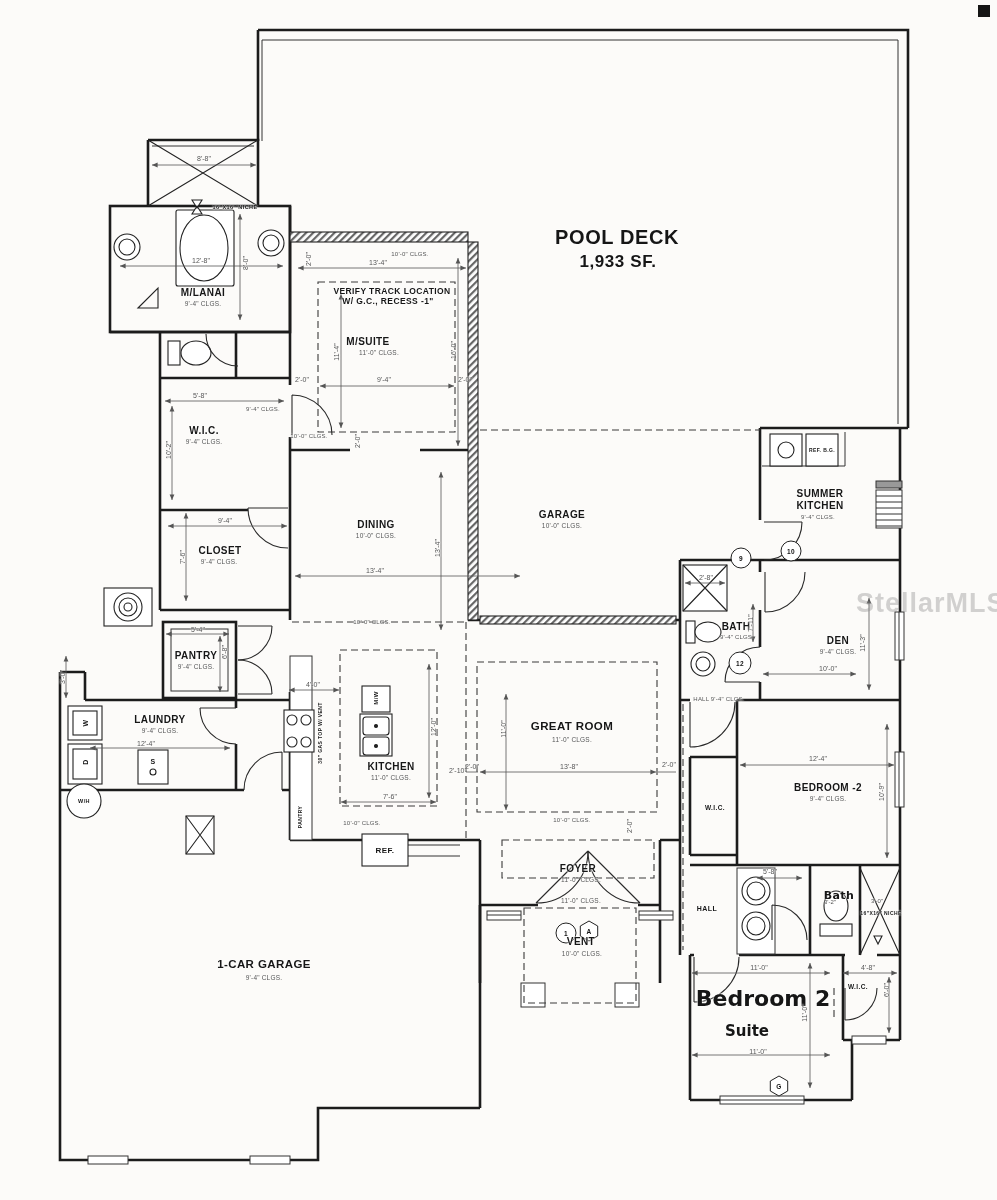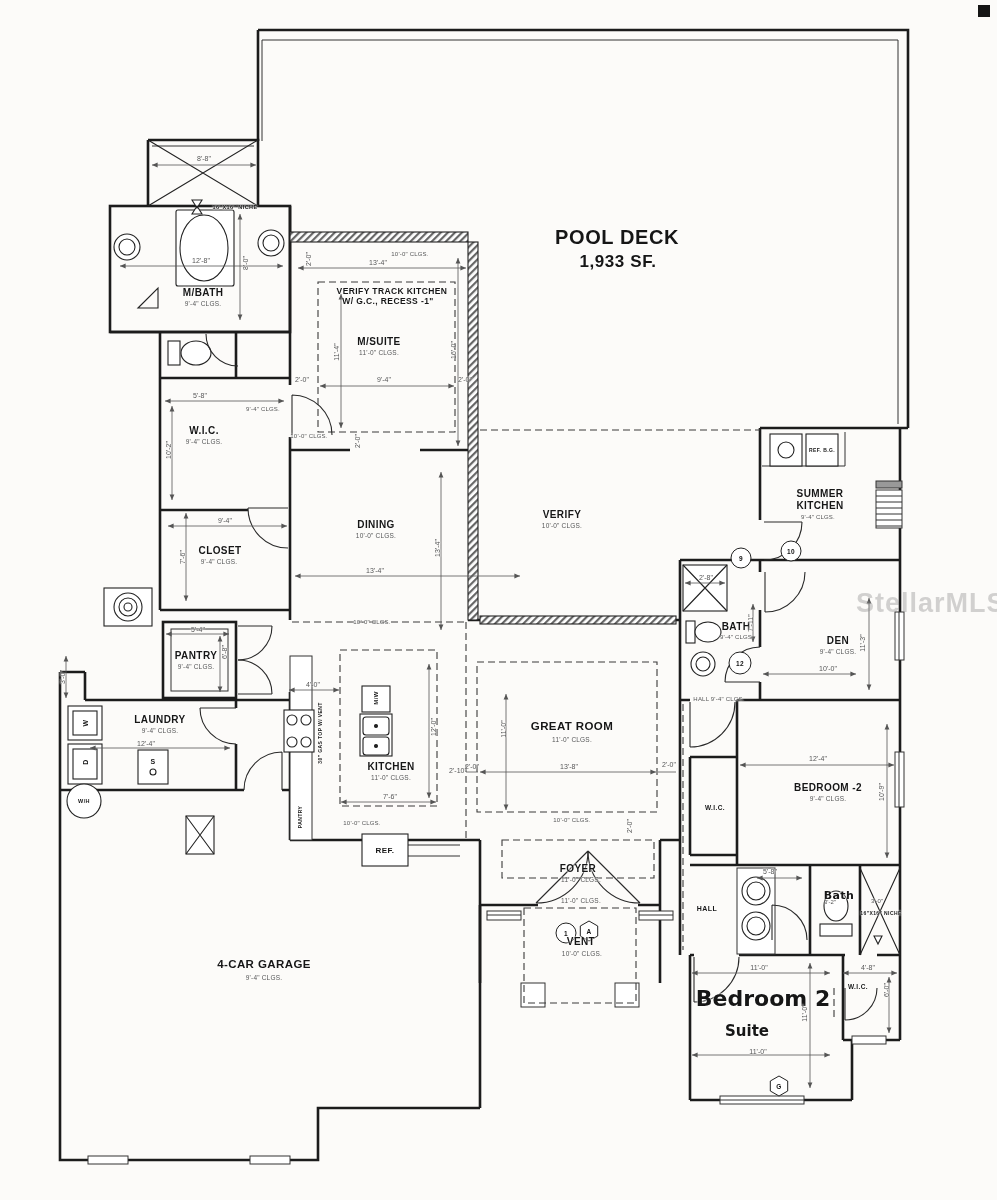--- a/index.html
+++ b/index.html
@@ -229,26 +229,26 @@
     <circle cx="791" cy="551" r="10"></circle>
     <circle cx="740" cy="663" r="11"></circle>
     <polygon points="589,921 597.7,926 597.7,936 589,941 580.3,936 580.3,926"></polygon>
     <polygon points="779,1076 787.7,1081 787.7,1091 779,1096 770.3,1091 770.3,1081"></polygon>
   </g>
 </svg>
 
 <div class="lbl big" style="left:617px;top:237px">POOL DECK</div>
 <div class="lbl big" style="left:618px;top:262px;font-size:17px">1,933 SF.</div>
 
-<div class="lbl" style="left:203px;top:292px">M/BATH</div>
+<div class="lbl" style="left:203px;top:292px">M/LANAI</div>
 <div class="lbl sub" style="left:203px;top:303px">9'-4" CLGS.</div>
 
-<div class="lbl" style="left:392px;top:291px;font-size:8.5px">VERIFY TRACK KITCHEN</div>
+<div class="lbl" style="left:392px;top:291px;font-size:8.5px">VERIFY TRACK LOCATION</div>
 <div class="lbl" style="left:388px;top:301px;font-size:8.5px">W/ G.C., RECESS -1"</div>
-<div class="lbl" style="left:379px;top:341px">M/SUITE</div>
+<div class="lbl" style="left:368px;top:341px">M/SUITE</div>
 <div class="lbl sub" style="left:379px;top:352px">11'-0" CLGS.</div>
 
 <div class="lbl" style="left:204px;top:430px">W.I.C.</div>
 <div class="lbl sub" style="left:204px;top:441px">9'-4" CLGS.</div>
 
 <div class="lbl" style="left:220px;top:550px">CLOSET</div>
 <div class="lbl sub" style="left:219px;top:561px">9'-4" CLGS.</div>
 
 <div class="lbl" style="left:196px;top:655px">PANTRY</div>
 <div class="lbl sub" style="left:196px;top:666px">9'-4" CLGS.</div>
@@ -258,21 +258,21 @@
 
 <div class="lbl" style="left:376px;top:524px">DINING</div>
 <div class="lbl sub" style="left:376px;top:535px">10'-0" CLGS.</div>
 
 <div class="lbl" style="left:391px;top:766px">KITCHEN</div>
 <div class="lbl sub" style="left:391px;top:777px">11'-0" CLGS.</div>
 
 <div class="lbl" style="left:572px;top:726px;font-size:11.5px">GREAT ROOM</div>
 <div class="lbl sub" style="left:572px;top:739px">11'-0" CLGS.</div>
 
-<div class="lbl" style="left:562px;top:514px">VERIFY</div>
+<div class="lbl" style="left:562px;top:514px">GARAGE</div>
 <div class="lbl sub" style="left:562px;top:525px">10'-0" CLGS.</div>
 
 <div class="lbl" style="left:820px;top:493px">SUMMER</div>
 <div class="lbl" style="left:820px;top:505px">KITCHEN</div>
 <div class="lbl sub" style="left:818px;top:517px;font-size:6px">9'-4" CLGS.</div>
 
 <div class="lbl" style="left:736px;top:626px">BATH</div>
 <div class="lbl sub" style="left:737px;top:637px;font-size:6px">9'-4" CLGS.</div>
 
 <div class="lbl" style="left:838px;top:640px">DEN</div>
@@ -287,21 +287,21 @@
 
 <div class="lbl" style="left:839px;top:895px;font:700 11px 'DejaVu Sans',sans-serif">Bath</div>
 
 <div class="lbl" style="left:578px;top:868px">FOYER</div>
 <div class="lbl sub" style="left:581px;top:879px">11'-0" CLGS.</div>
 <div class="lbl sub" style="left:581px;top:900px">11'-0" CLGS.</div>
 
 <div class="lbl" style="left:581px;top:941px">VENT</div>
 <div class="lbl sub" style="left:582px;top:953px">10'-0" CLGS.</div>
 
-<div class="lbl" style="left:264px;top:964px;font-size:11.5px">4-CAR GARAGE</div>
+<div class="lbl" style="left:264px;top:964px;font-size:11.5px">1-CAR GARAGE</div>
 <div class="lbl sub" style="left:264px;top:977px">9'-4" CLGS.</div>
 
 <div class="lbl" style="left:763px;top:998px;font:700 22px 'DejaVu Sans',sans-serif;letter-spacing:0">Bedroom 2</div>
 <div class="lbl" style="left:747px;top:1031px;font:700 15px 'DejaVu Sans',sans-serif;letter-spacing:0">Suite</div>
 <div class="lbl" style="left:858px;top:986px;font-size:6.5px">W.I.C.</div>
 
 <div class="lbl" style="left:235px;top:207px;font-size:5.5px">16"X16" NICHE</div>
 <div class="lbl" style="left:881px;top:913px;font-size:5px">16"X16" NICHE</div>
 <div class="lbl" style="left:385px;top:850px;font-size:8px">REF.</div>
 <div class="lbl" style="left:822px;top:450px;font-size:5px">REF. B.G.</div>

